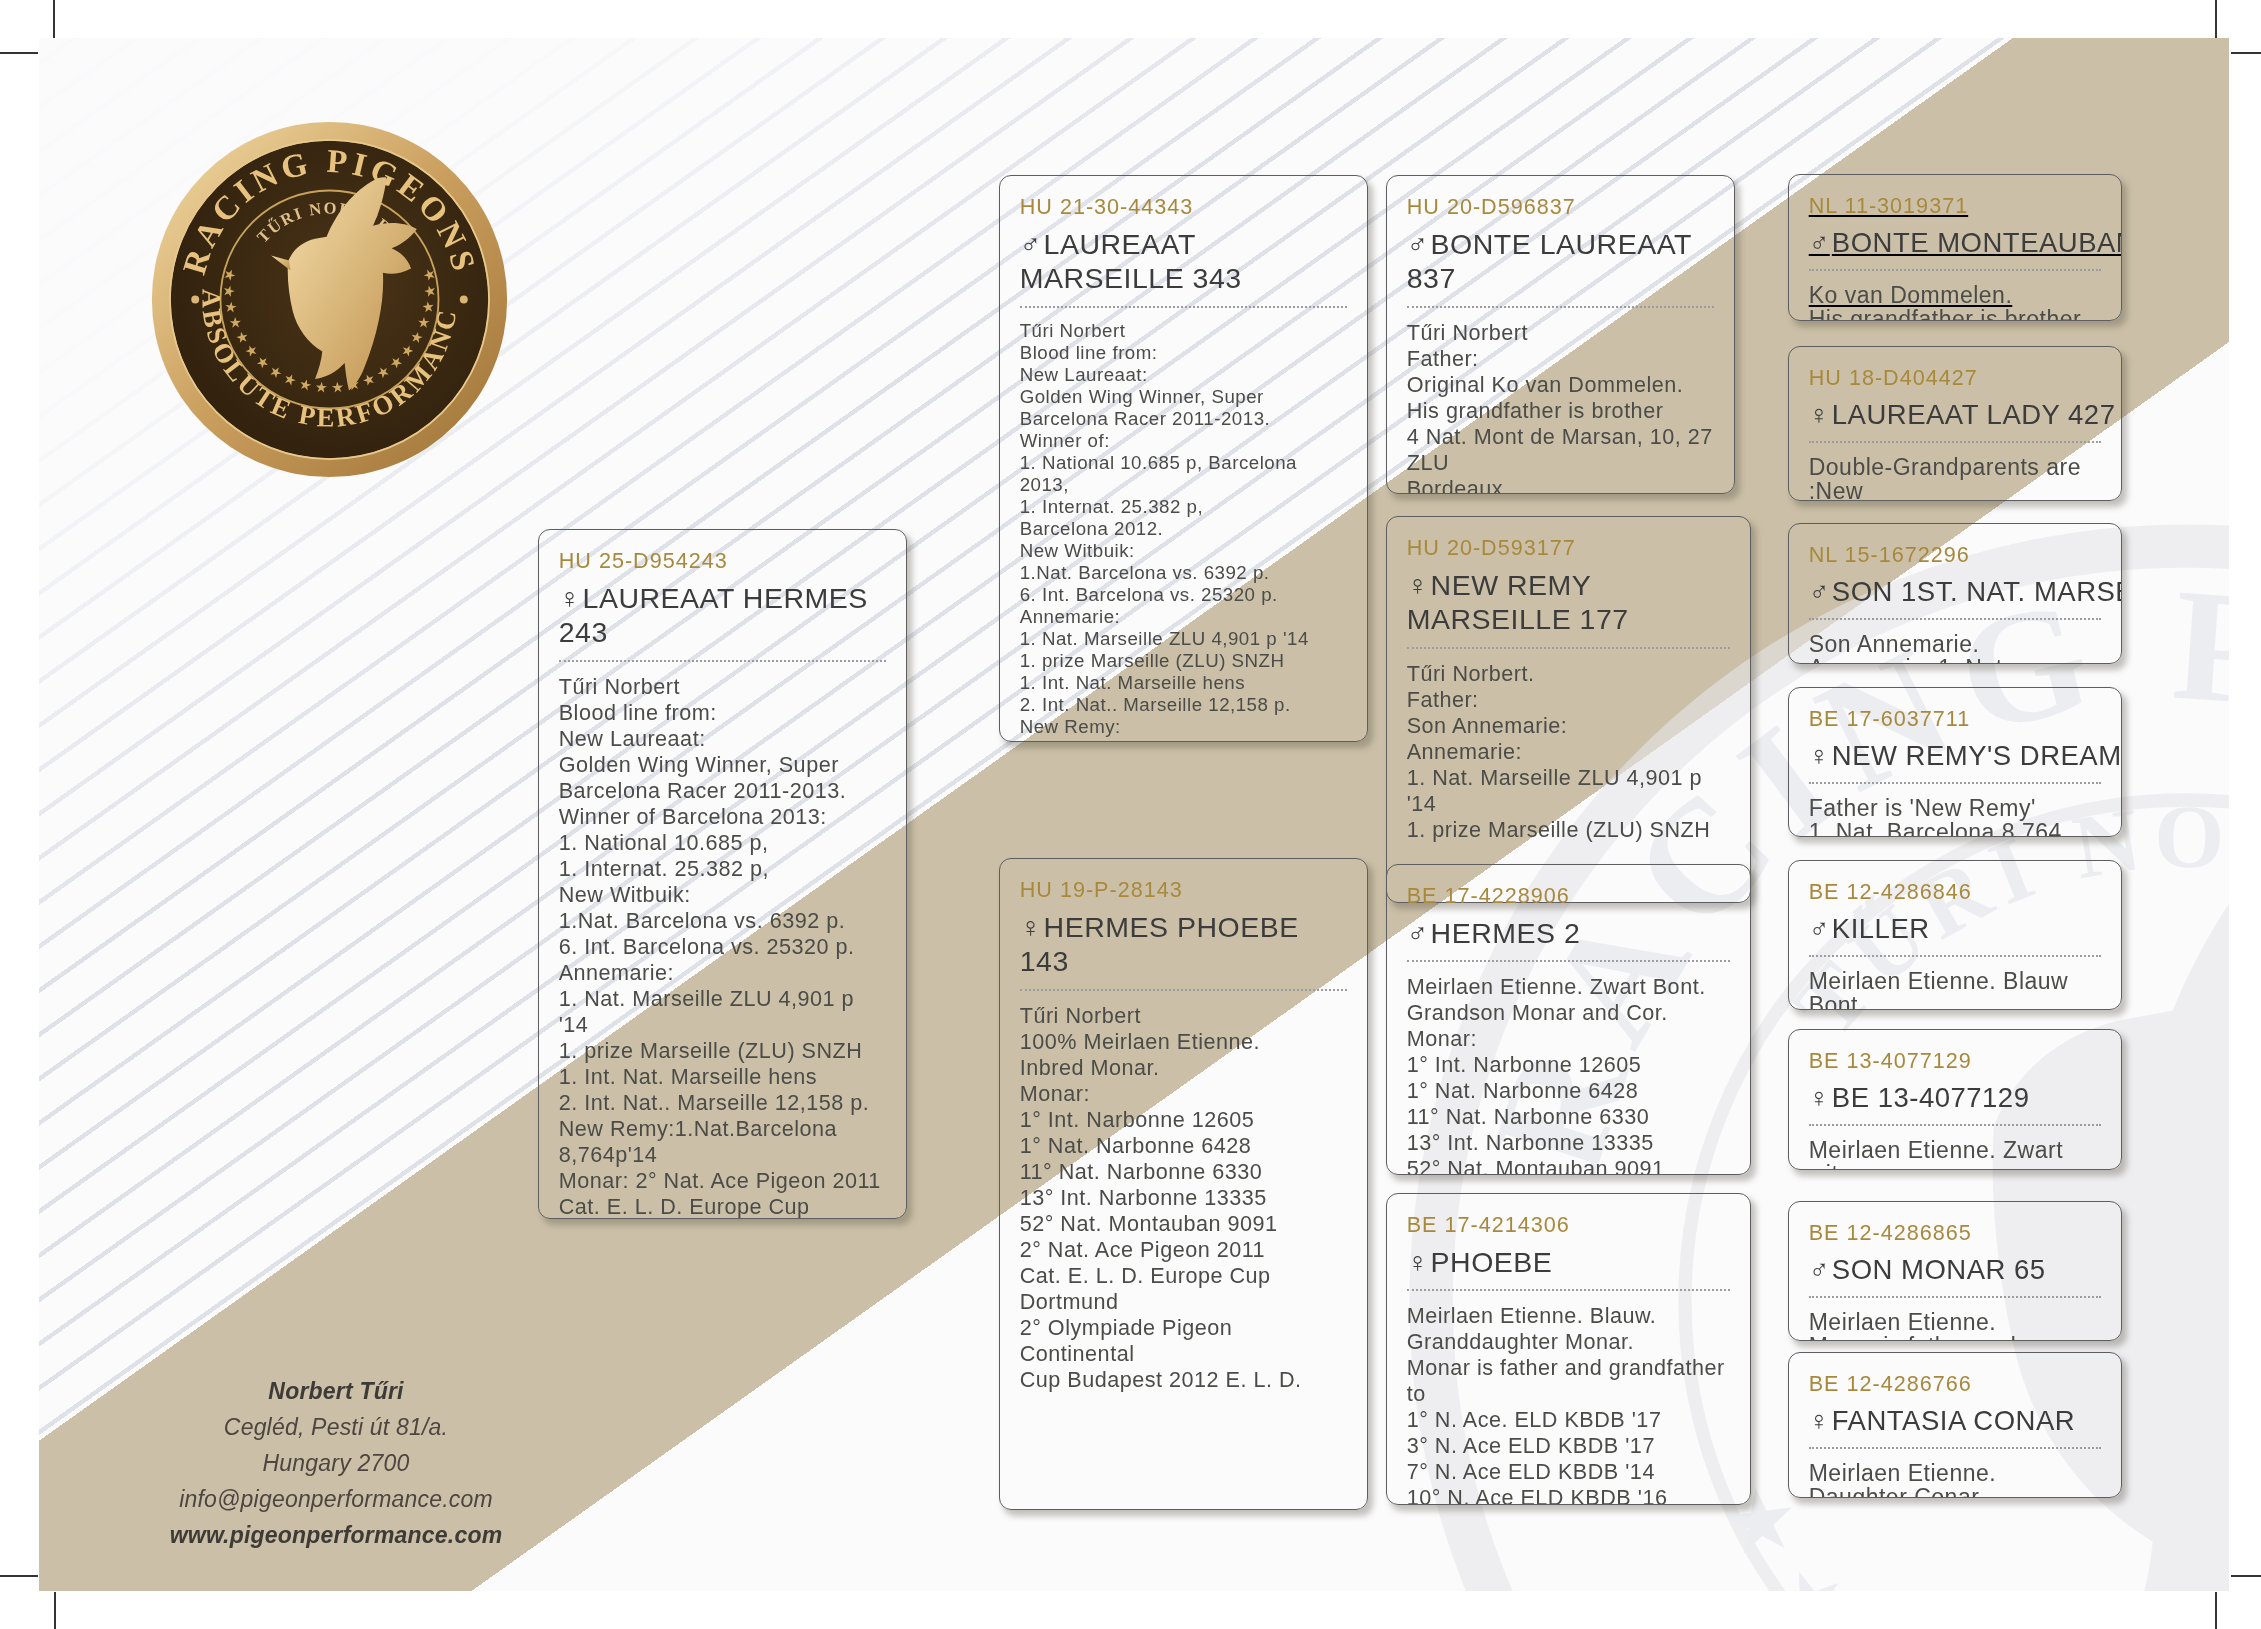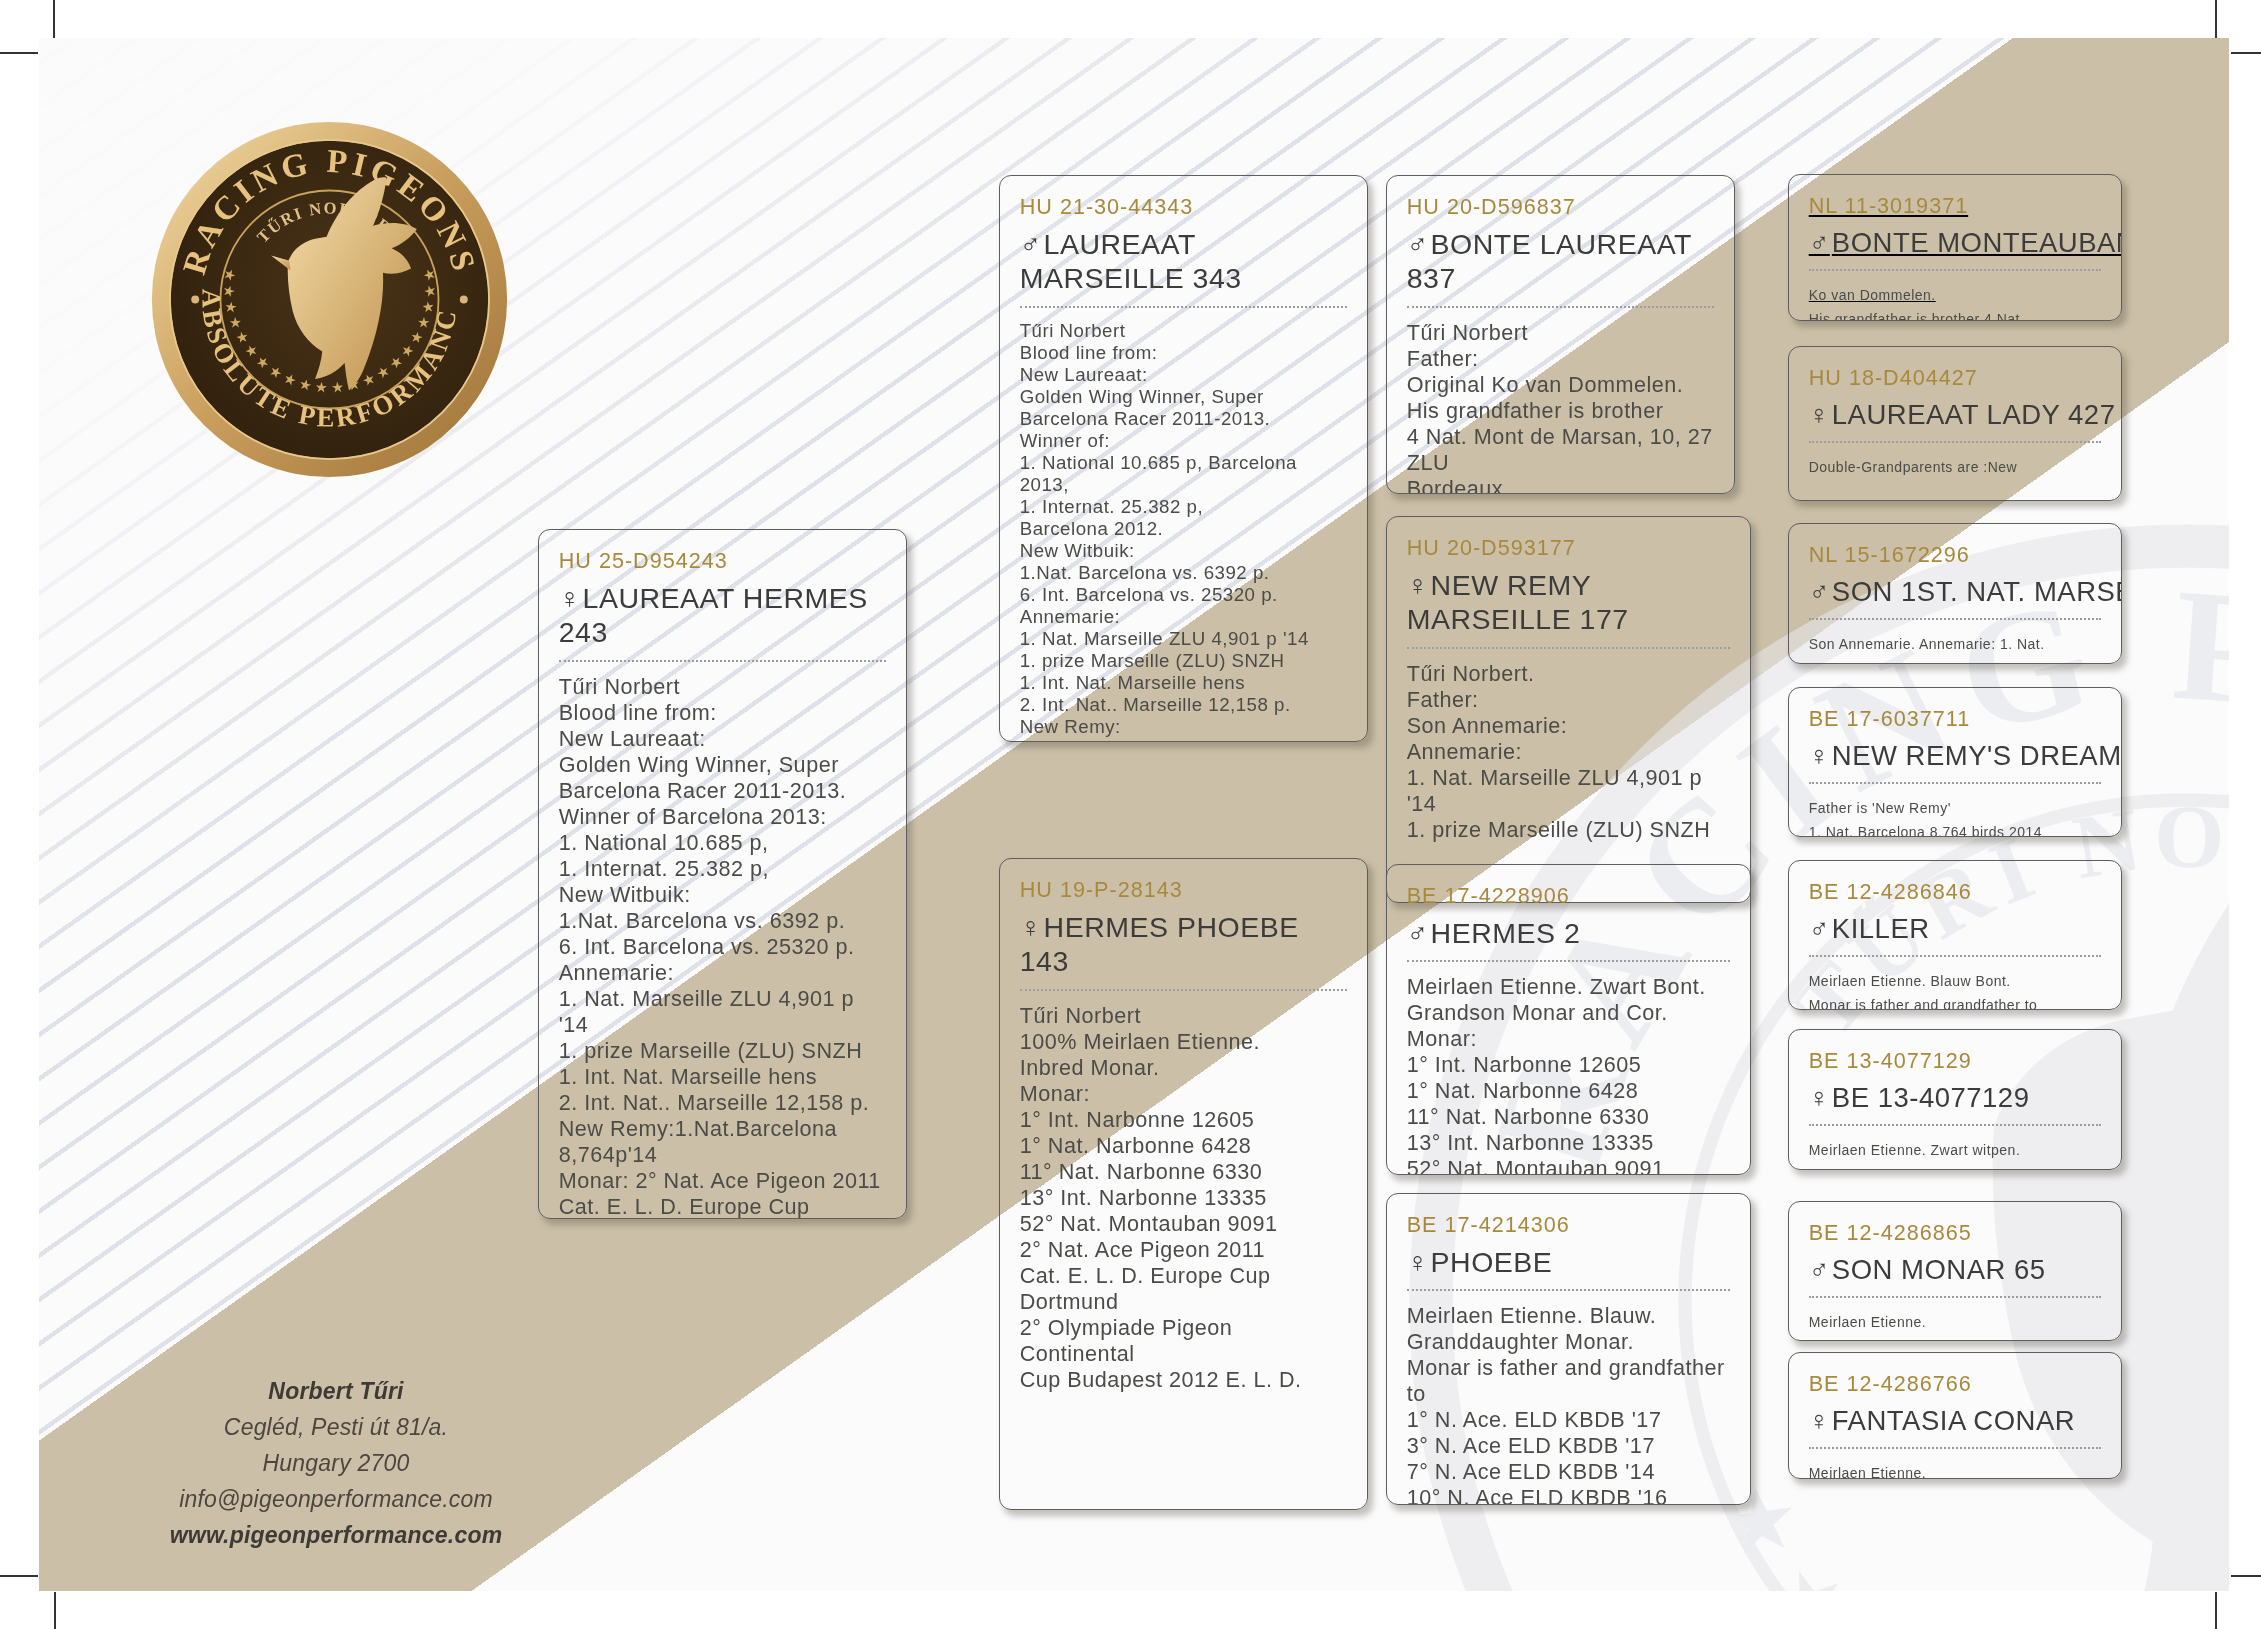--- a/index.html
+++ b/index.html
@@ -53,29 +53,29 @@
   .c2 .cbody{font-size:18.7px;line-height:22px;}
   .c1{left:538px;top:517px;width:369px;height:690px;}
   .c2{left:999px;top:163px;width:369px;height:567px;}
   .c3{left:999px;top:846px;width:369px;height:652px;}
   .c4{left:1386px;top:163px;width:349px;height:319px;}
   .c5{left:1386px;top:504px;width:365px;height:387px;}
   .c6{left:1386px;top:852px;width:365px;height:311px;}
   .c7{left:1386px;top:1181px;width:365px;height:312px;}
   .col4{width:334px;left:1788px;}
   .col4 .ctitle{font-size:27.5px;white-space:nowrap;overflow:visible;}
-  .col4 .cbody{font-size:14px;line-height:24.6px;}
+  .col4 .cbody{font-size:23px;line-height:24.6px;}
   .c8{top:162px;height:147px;text-decoration:underline;}
   .c9{top:334px;height:155px;}
   .c10{top:511px;height:141px;}
   .c11{top:675px;height:150px;}
   .c12{top:848px;height:150px;}
   .c13{top:1017px;height:141px;}
   .c14{top:1189px;height:140px;}
-  .c15{top:1340px;height:127px;}
+  .c15{top:1340px;height:146px;}
   
   .logo{position:absolute;left:149px;top:119px;width:361px;height:361px;}
   
   .contact{
     position:absolute;left:93px;top:1373px;width:486px;text-align:center;
     font-size:23px;line-height:36px;color:#4d4540;letter-spacing:0.2px;font-style:italic;
   }
   .contact .bold{font-weight:bold;color:#3e3a36;}
 </style>
 </head>

